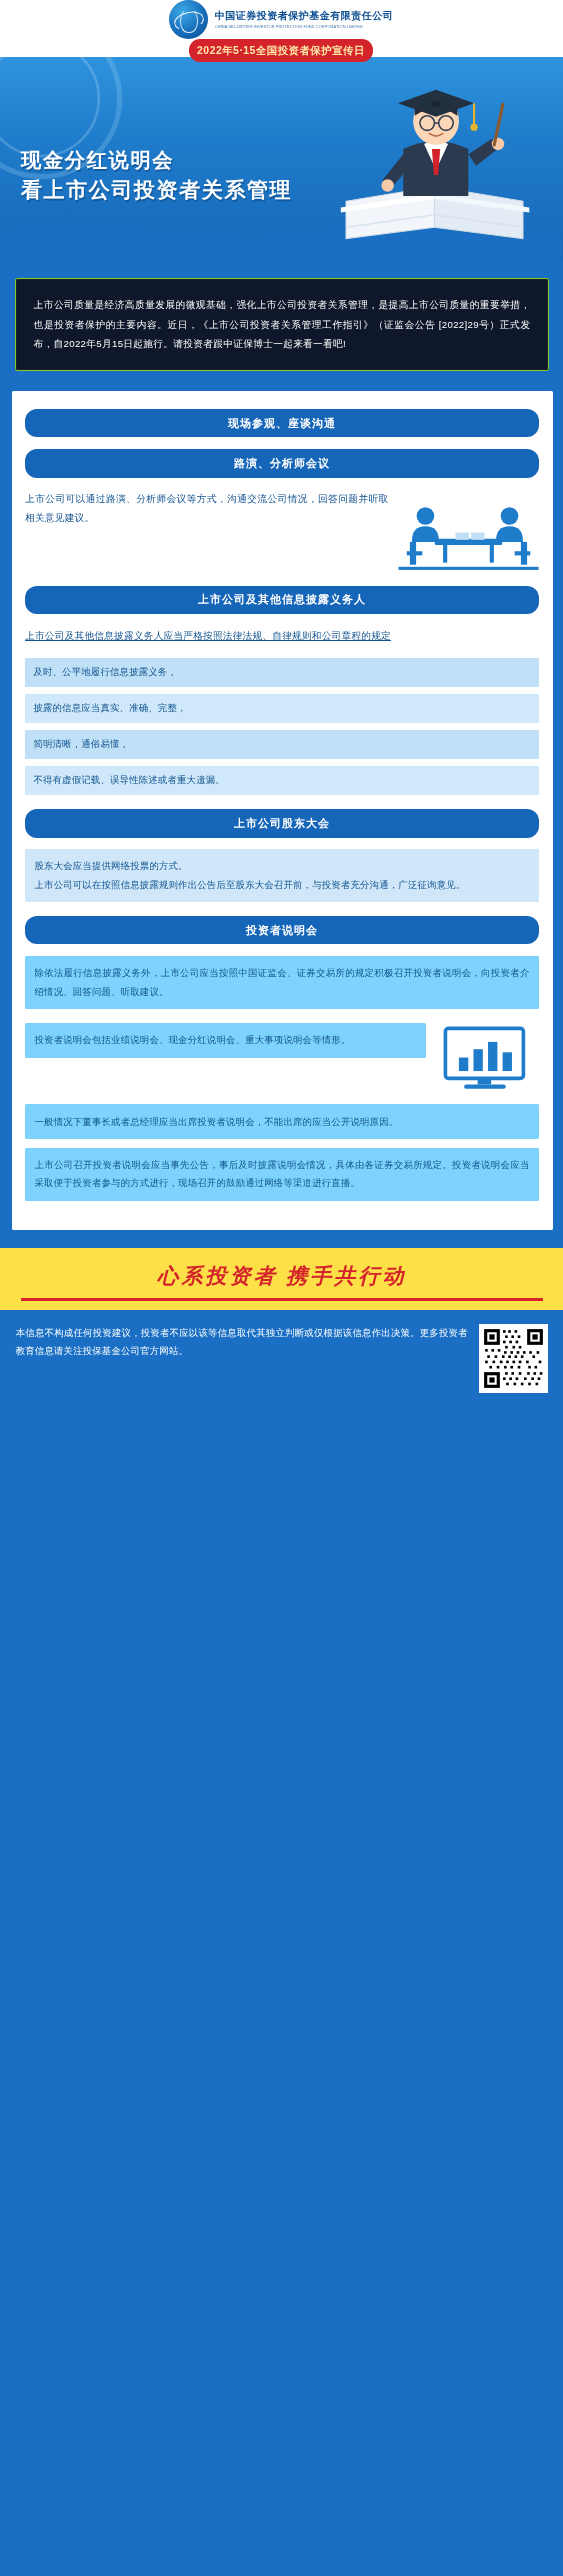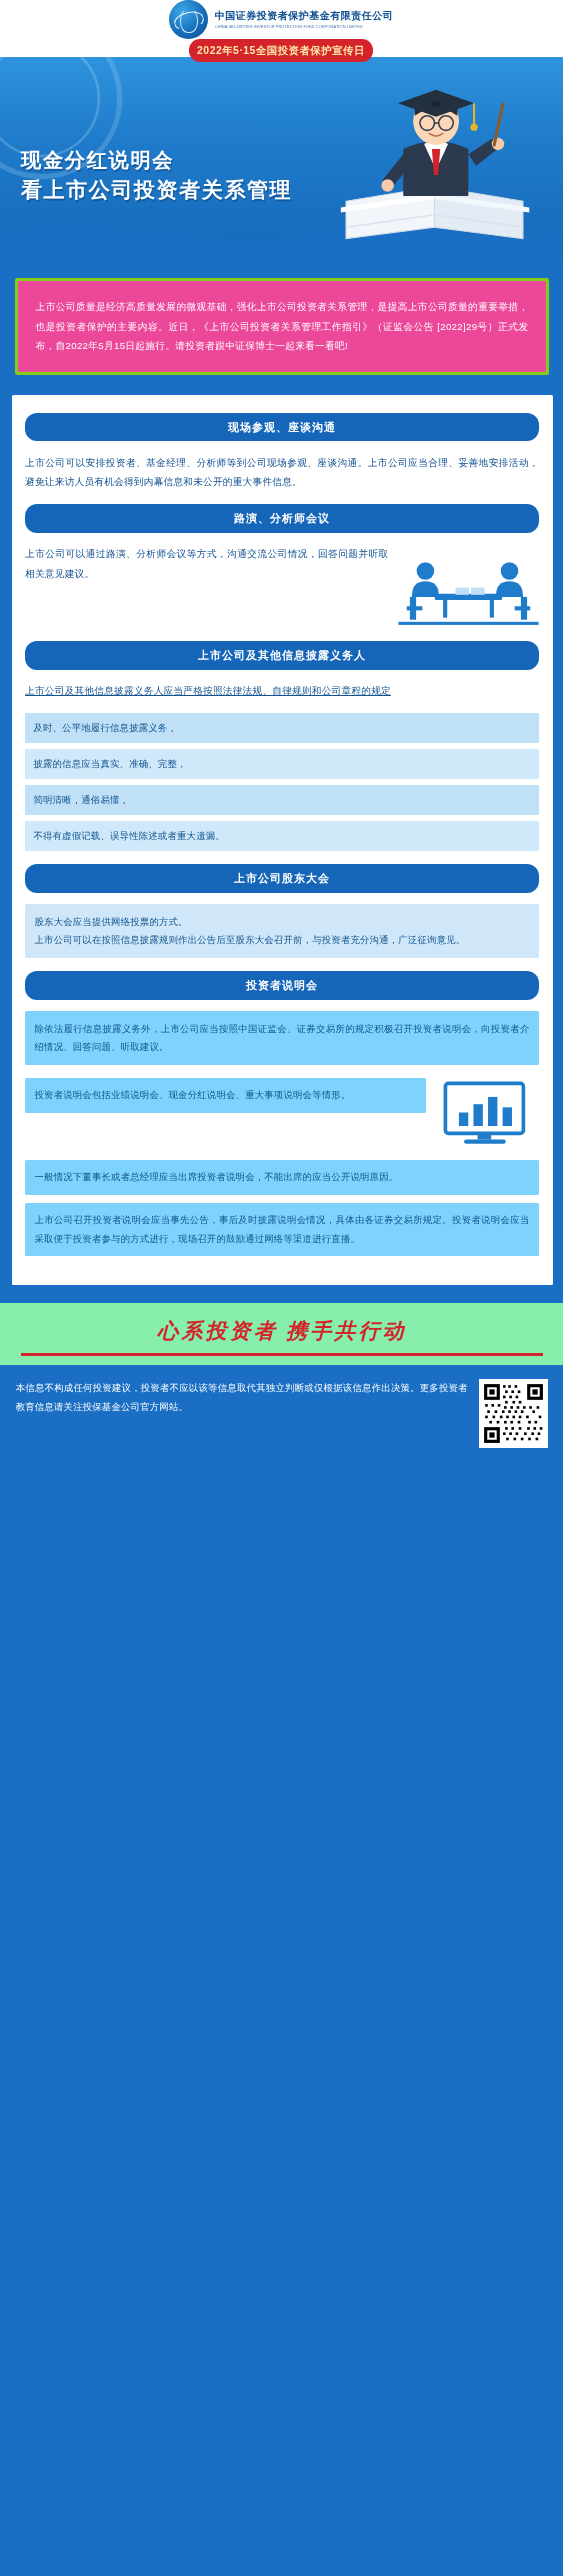--- a/index.html
+++ b/index.html
@@ -88,22 +88,22 @@
   .hero-art {
     position: absolute; right: 20px; top: 13.6px; width: 219px; height: 177px; z-index: 5;
   }
 
   
   .intro-wrap {
     padding: 18px 14.6px 5.2px 14.6px;
     background: #1a6fc4;
   }
   .intro-panel {
-    background: #ec4899;
-    border: 3px solid #84cc16;
+    background: #0f172a;
+    border: 1px solid #84cc16;
     border-radius: 2.1px;
     padding: 15.7px 18px;
     box-shadow: inset 0 0 0 0.5px rgba(255,255,255,.08);
   }
   .intro-panel p {
     color: #ffffff;
     font-size: 9.7px;
     line-height: 2.05;
     text-align: justify;
     letter-spacing: 0.3px;
@@ -168,21 +168,21 @@
     letter-spacing: 0.2px;
   }
   .panel-blue.light { background: #7dd3fc; }
 
   
   .illus { flex: none; }
 
   
   .banner {
     margin: 18px 0 0 0;
-    background: #86efac;
+    background: #fde047;
     text-align: center;
     padding: 13.6px 0 9.4px 0;
     position: relative;
   }
   .banner-text {
     font-size: 21px;
     font-weight: bold;
     color: #d4232a;
     letter-spacing: 3.1px;
     font-family: "Liberation Serif", "DejaVu Serif", serif;
@@ -285,21 +285,20 @@
   <div class="intro-wrap">
     <div class="intro-panel">
       <p>上市公司质量是经济高质量发展的微观基础，强化上市公司投资者关系管理，是提高上市公司质量的重要举措，也是投资者保护的主要内容。近日，《上市公司投资者关系管理工作指引》（证监会公告 [2022]29号）正式发布，自2022年5月15日起施行。请投资者跟中证保博士一起来看一看吧!</p>
     </div>
   </div>
 
   <div class="body-wrap">
 
     <div>
       <div class="sec-head">现场参观、座谈沟通</div>
-      <div class="para">上市公司可以安排投资者、基金经理、分析师等到公司现场参观、座谈沟通。上市公司应当合理、妥善地安排活动，避免让来访人员有机会得到内幕信息和未公开的重大事件信息。</div>
     </div>
 
     <div>
       <div class="sec-head">路演、分析师会议</div>
       <div class="block-row">
         <div class="txt para">上市公司可以通过路演、分析师会议等方式，沟通交流公司情况，回答问题并听取相关意见建议。</div>
         <svg class="illus" width="141" height="83" viewBox="0 0 270 160">
 
           <rect x="70" y="96" width="130" height="12" rx="3" fill="#1f7ccb"></rect>
           <rect x="86" y="108" width="8" height="34" fill="#1f7ccb"></rect>

